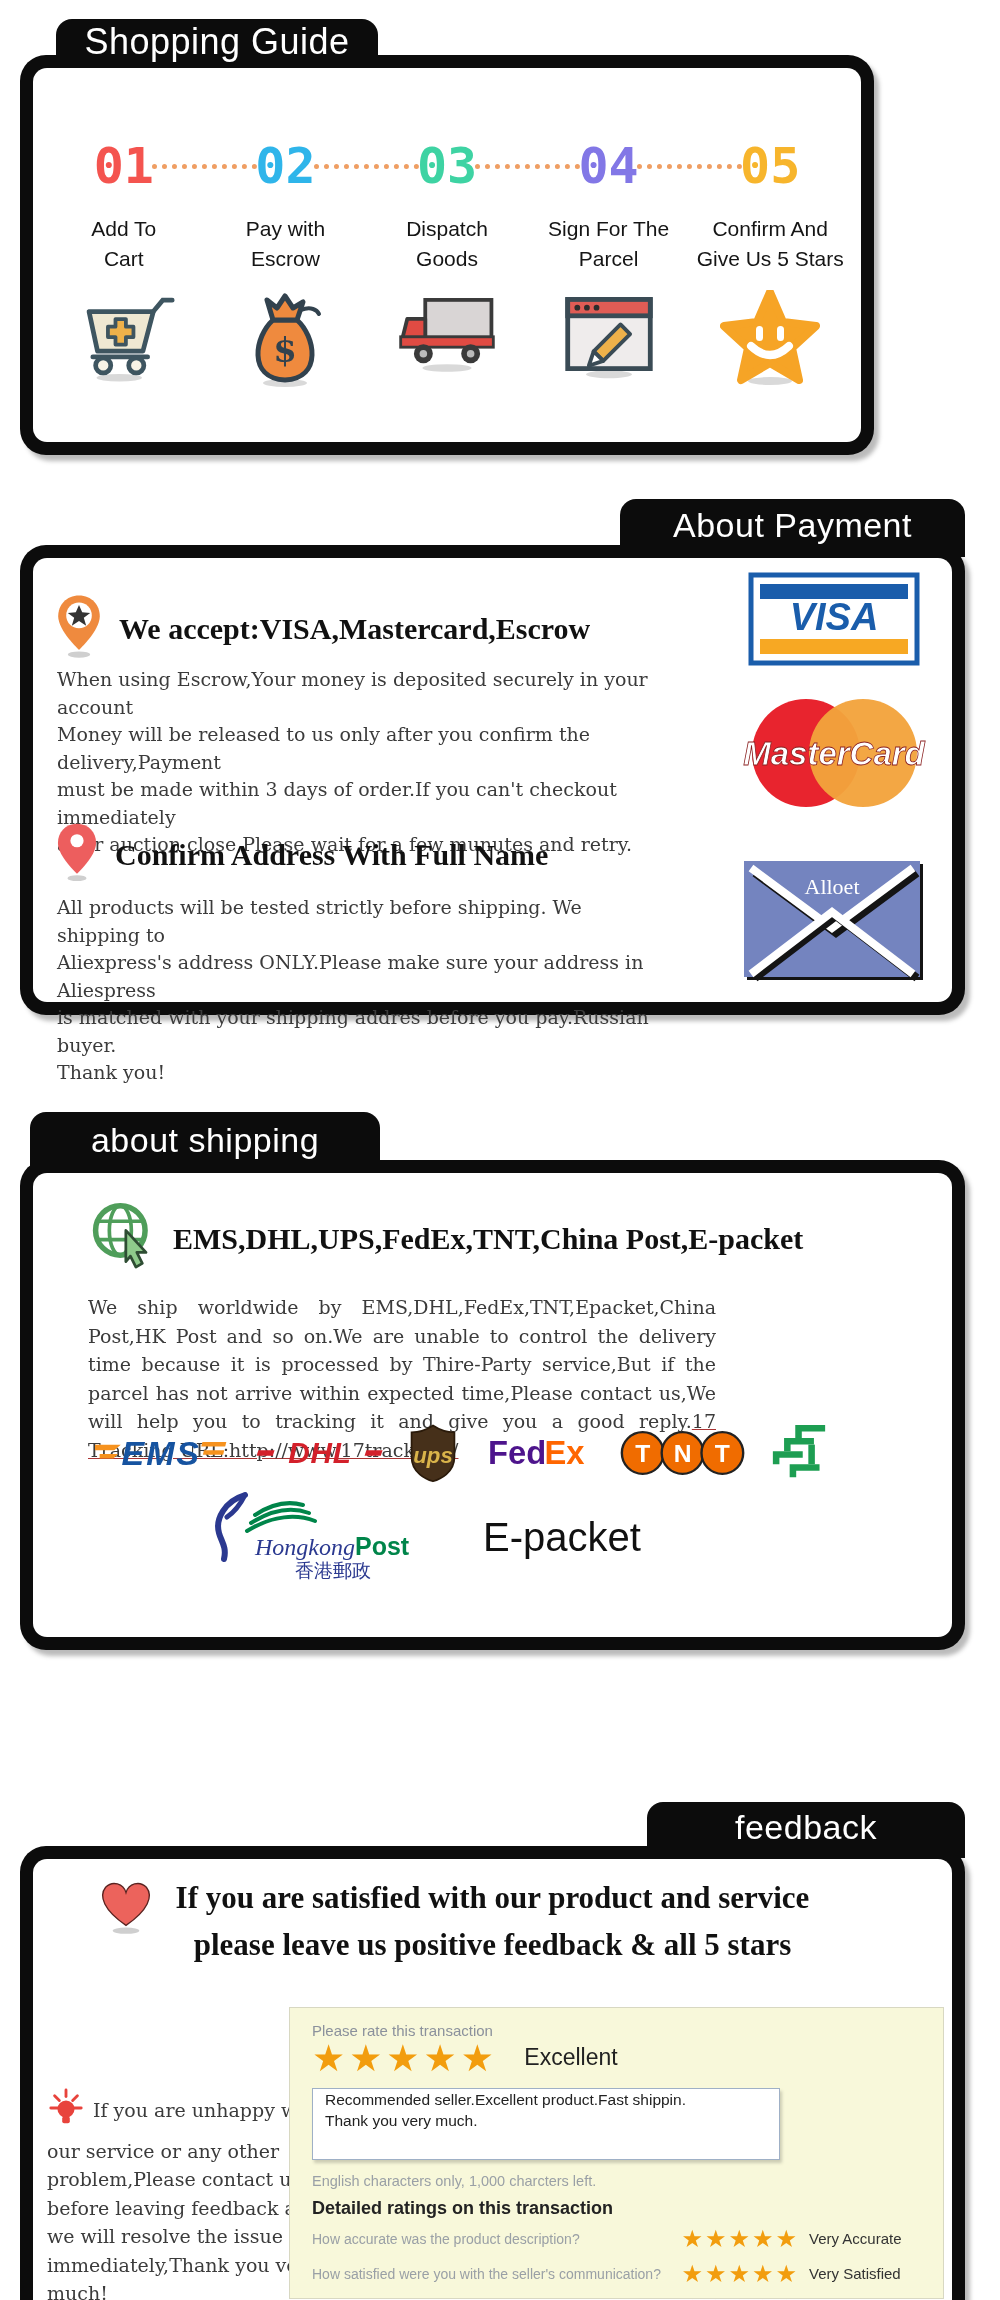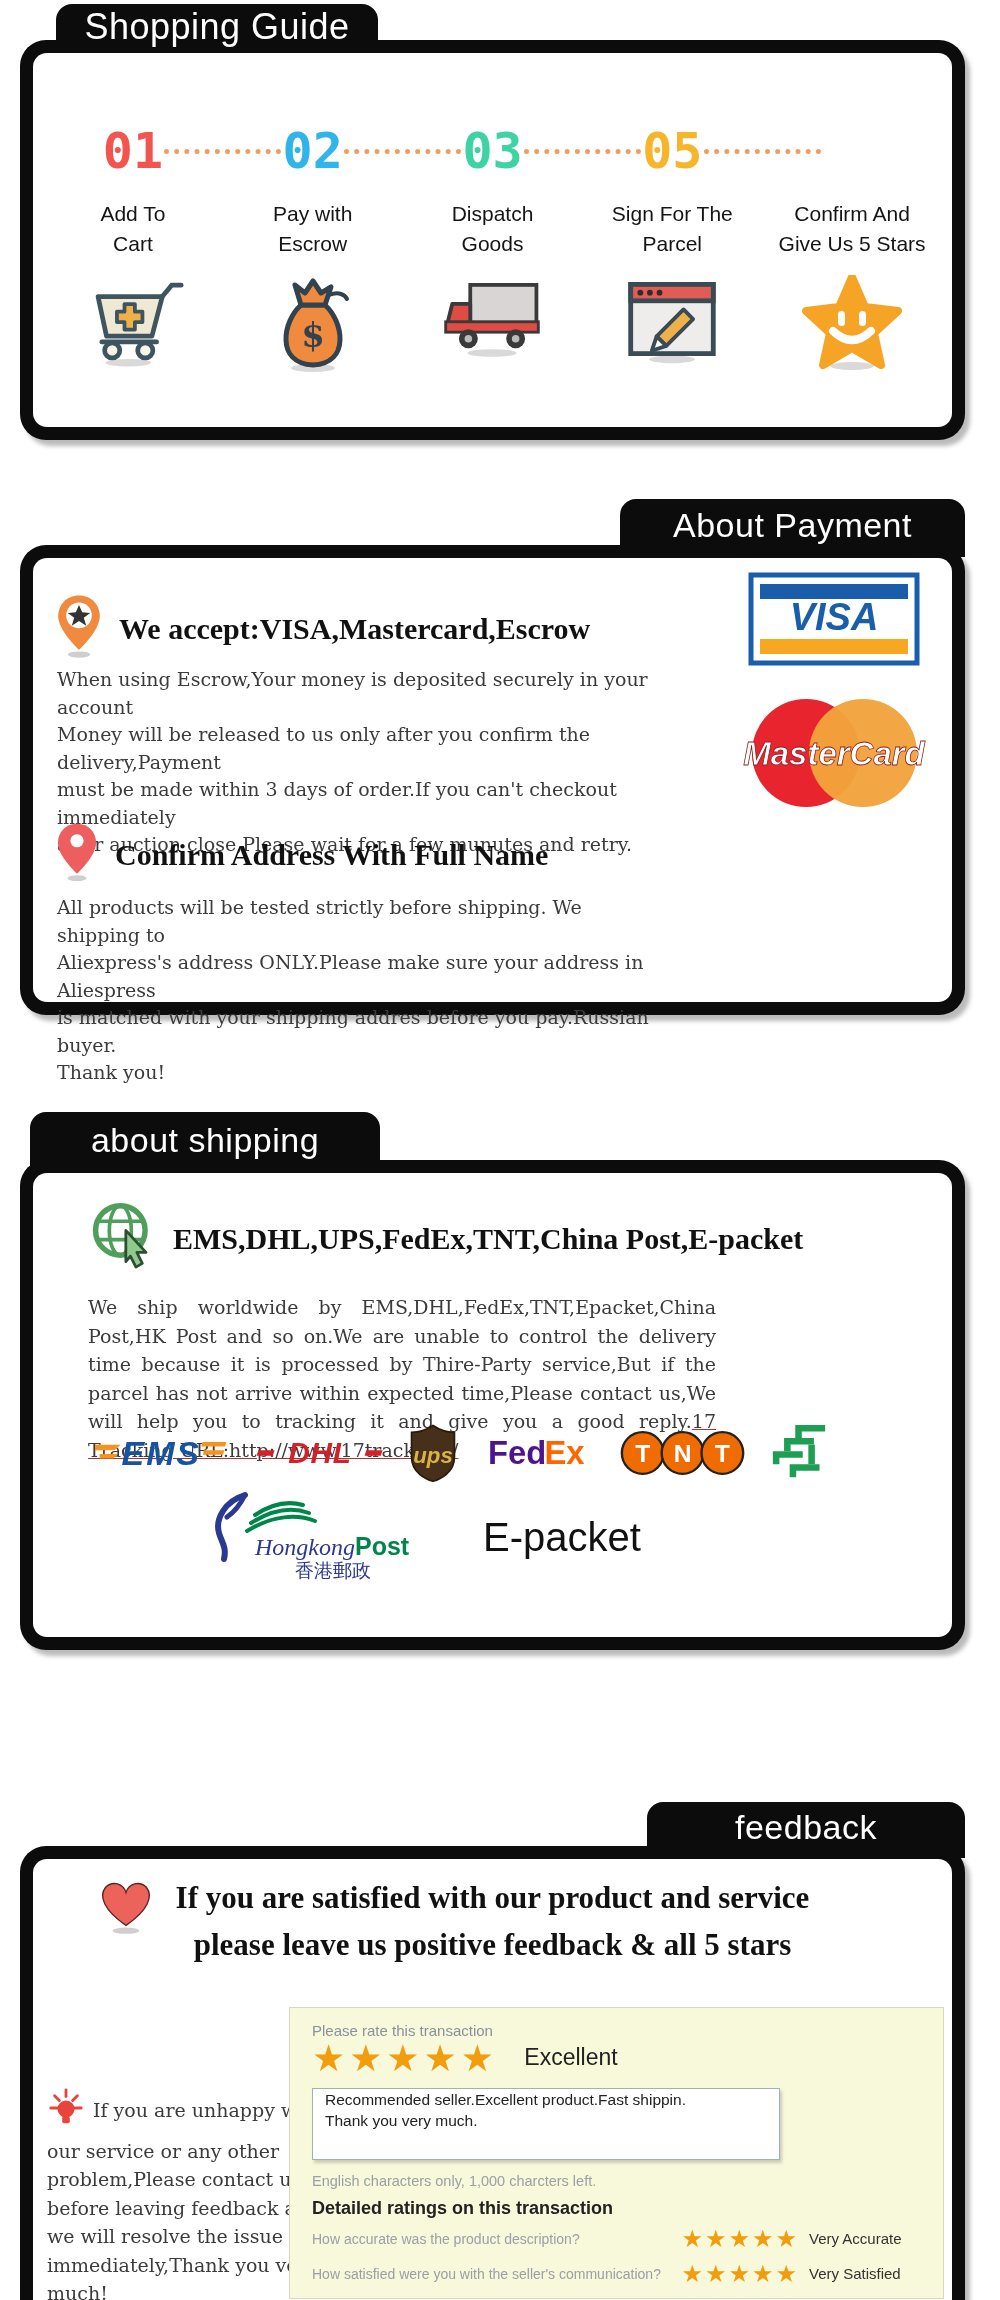--- a/index.html
+++ b/index.html
@@ -4,21 +4,21 @@
 <style>
   html,body{margin:0;padding:0;background:#fff;}
   .page{position:relative;width:1000px;height:2300px;background:#fff;overflow:hidden;
         font-family:"Liberation Sans",sans-serif;color:#1a1a1a;}
   .panel{position:absolute;background:#0c0c0c;border-radius:26px;box-shadow:5px 6px 4px rgba(60,60,60,.35);}
   .inner{position:absolute;inset:13px;background:#fff;border-radius:14px;}
   .tab{position:absolute;background:#0c0c0c;color:#fff;text-align:center;
        border-radius:16px 16px 0 0;font-size:34px;font-weight:400;letter-spacing:.5px;}
 
   
-  .sec-guide{left:20px;top:40px;width:945px;height:400px;}
+  .sec-guide{left:20px;top:55px;width:854px;height:400px;}
   .tab-guide{left:36px;top:-36px;width:322px;height:48px;line-height:46px;font-size:36px;}
   .row5{position:absolute;left:10px;right:10px;display:grid;grid-template-columns:repeat(5,1fr);}
   .nums{top:68px;height:62px;}
   .step-num{text-align:center;font-family:"DejaVu Sans Mono",monospace;font-weight:bold;font-size:50px;line-height:60px;}
   .dot-line{position:absolute;top:28px;width:13%;border-top:5px dotted #ef9e63;}
   .dl1{left:13.5%}.dl2{left:33.5%}.dl3{left:53.5%}.dl4{left:73.5%}
   .labels{top:146px;font-size:21px;line-height:1.45;text-align:center;white-space:pre-line;color:#151515;}
   .icons{top:222px;justify-items:center;align-items:start;}
 
   
@@ -75,20 +75,21 @@
 
   <div class="panel sec-guide">
     <div class="tab tab-guide">
       <span>Shopping Guide</span>
     </div>
     <div class="inner">
       <div class="row5 nums">
         <div class="step-num" style="color:#f4544f">01</div>
         <div class="step-num" style="color:#2fb5ea">02</div>
         <div class="step-num" style="color:#3ed3a3">03</div>
+        <div class="step-num" style="color:#8277e6">04</div>
         <div class="step-num" style="color:#f7b52c">05</div>
         <div class="dot-line dl1"></div>
         <div class="dot-line dl2"></div>
         <div class="dot-line dl3"></div>
         <div class="dot-line dl4"></div>
       </div>
       <div class="row5 labels">
         <div>Add To
 Cart</div>
         <div>Pay with
@@ -200,20 +201,31 @@
             <rect x="12" y="12" width="148" height="15" fill="#1a5dab"></rect>
             <rect x="12" y="67" width="148" height="15" fill="#f7a823"></rect>
             <text x="86" y="58" text-anchor="middle" font-family="Liberation Sans,sans-serif" font-size="38" font-weight="bold" font-style="italic" fill="#1a5dab">VISA</text>
           </svg>
         </span>
         <span style="margin-top:26px">
           <svg width="200" height="114" viewBox="0 0 200 114">
             <circle cx="72" cy="57" r="54" fill="#e8242e"></circle>
             <circle cx="129" cy="57" r="54" fill="#f2a33c" opacity="0.96"></circle>
             <text x="100" y="69" text-anchor="middle" font-family="Liberation Sans,sans-serif" font-size="33" font-weight="bold" font-style="italic" fill="#fff" stroke="#8a2020" stroke-width="0.8">MasterCard</text>
+          </svg>
+        </span>
+        <span style="margin-top:44px">
+          <svg width="190" height="126" viewBox="0 0 190 126">
+            <rect x="8" y="6" width="176" height="116" fill="#141414"></rect>
+            <rect x="5" y="3" width="176" height="116" fill="#7484bf"></rect>
+            <polyline points="12,10 93,70 174,10" fill="none" stroke="#141414" stroke-width="8" transform="translate(4,5)"></polyline>
+            <polyline points="12,10 93,70 174,10" fill="none" stroke="#fff" stroke-width="8"></polyline>
+            <polyline points="12,116 93,54 174,116" fill="none" stroke="#141414" stroke-width="8" transform="translate(4,4)"></polyline>
+            <polyline points="12,116 93,54 174,116" fill="none" stroke="#fff" stroke-width="8"></polyline>
+            <text x="93" y="36" text-anchor="middle" font-family="Liberation Serif,serif" font-size="22" fill="#fff">Alloet</text>
           </svg>
         </span>
       </div>
     </div>
   </div>
 
   <div class="panel sec-shipping">
     <div class="tab tab-shipping">
       <span>about shipping</span>
     </div>

